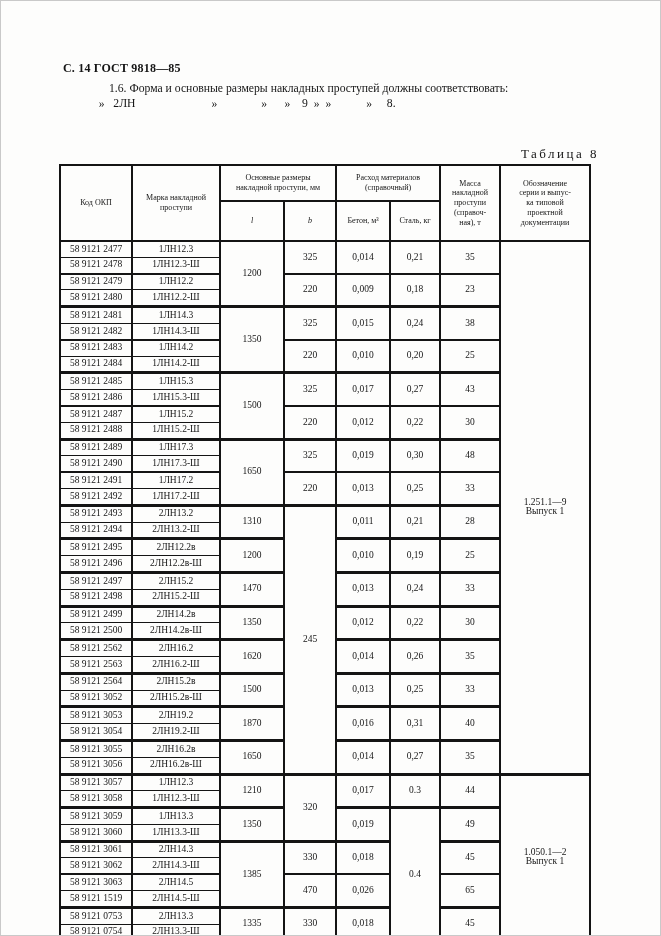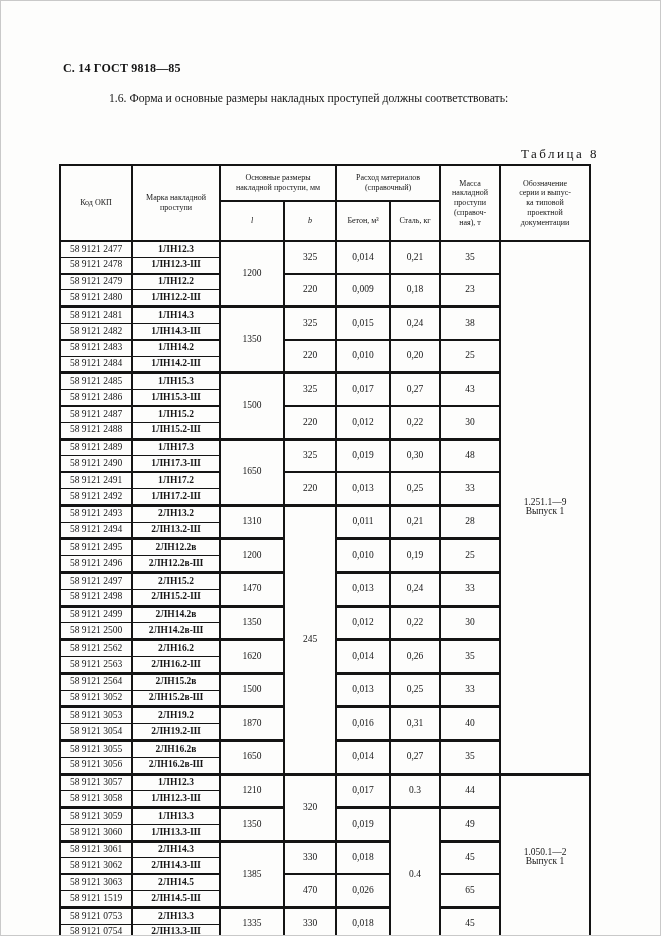--- a/index.html
+++ b/index.html
@@ -8,21 +8,21 @@
     background:#fdfdfc;color:#151515;
     font-family:"Liberation Serif","DejaVu Serif",serif;
     box-sizing:border-box;border:1px solid #c9c9c9;
     overflow:hidden;
   }
   .doc-header{
     position:absolute;left:62px;top:60px;
     font-size:12px;font-weight:bold;letter-spacing:.2px;
   }
   .clause{
-    position:absolute;left:86px;top:90px;width:500px;
+    position:absolute;left:86px;top:80px;width:500px;
     font-size:11.7px;line-height:1.32;
   }
   .cl1{text-indent:22px;}
   .cl3{white-space:pre;}
   .caption{
     position:absolute;top:145px;left:358px;width:240px;
     text-align:right;font-size:13px;letter-spacing:2.5px;
   }
   table.gost{
     position:absolute;left:58px;top:163px;width:530px;
@@ -39,37 +39,38 @@
   thead tr.tier1 th{height:30px;}
   thead tr.tier2 th{height:34px;}
   th.ital{font-style:italic;font-size:10px;}
   table.gost td{
     border-left:2px solid #141414;border-right:2px solid #141414;
     font-size:9.5px;line-height:1;height:14.8px;
     text-align:center;vertical-align:middle;padding:0 2px;
     overflow:hidden;
   }
   td.code{text-align:left;padding-left:5px;}
-  td.marka{text-align:left;padding-left:6px;font-weight:bold;}
+  td.marka{text-align:left;padding-left:6px;}
   td.desig{
     text-align:left;padding-left:26px;
     white-space:pre-line;line-height:1.35;vertical-align:middle;
   }
   tr.b0 td{border-top:none;}
   tr.b1 td{border-top:1px solid #141414;border-radius:8px;}
   tr.b2 td{border-top:2px solid #141414;}
   tr.b3 td{border-top:3px solid #141414;}
 </style>
 </head>
 <body>
 
 <div class="doc-header">С. 14 ГОСТ 9818—85</div>
 
 <div class="clause">
   <div class="cl1">1.6.  Форма и основные размеры накладных проступей должны соответствовать:</div>
+  <div class="cl3">    »   2ЛН                          »               »      »    9  »  »            »     8.</div>
 </div>
 
 <div class="caption">Таблица 8</div>
 
 <table class="gost">
   <colgroup>
     <col style="width:72px">
       <col style="width:88px">
       <col style="width:64px">
       <col style="width:52px">

